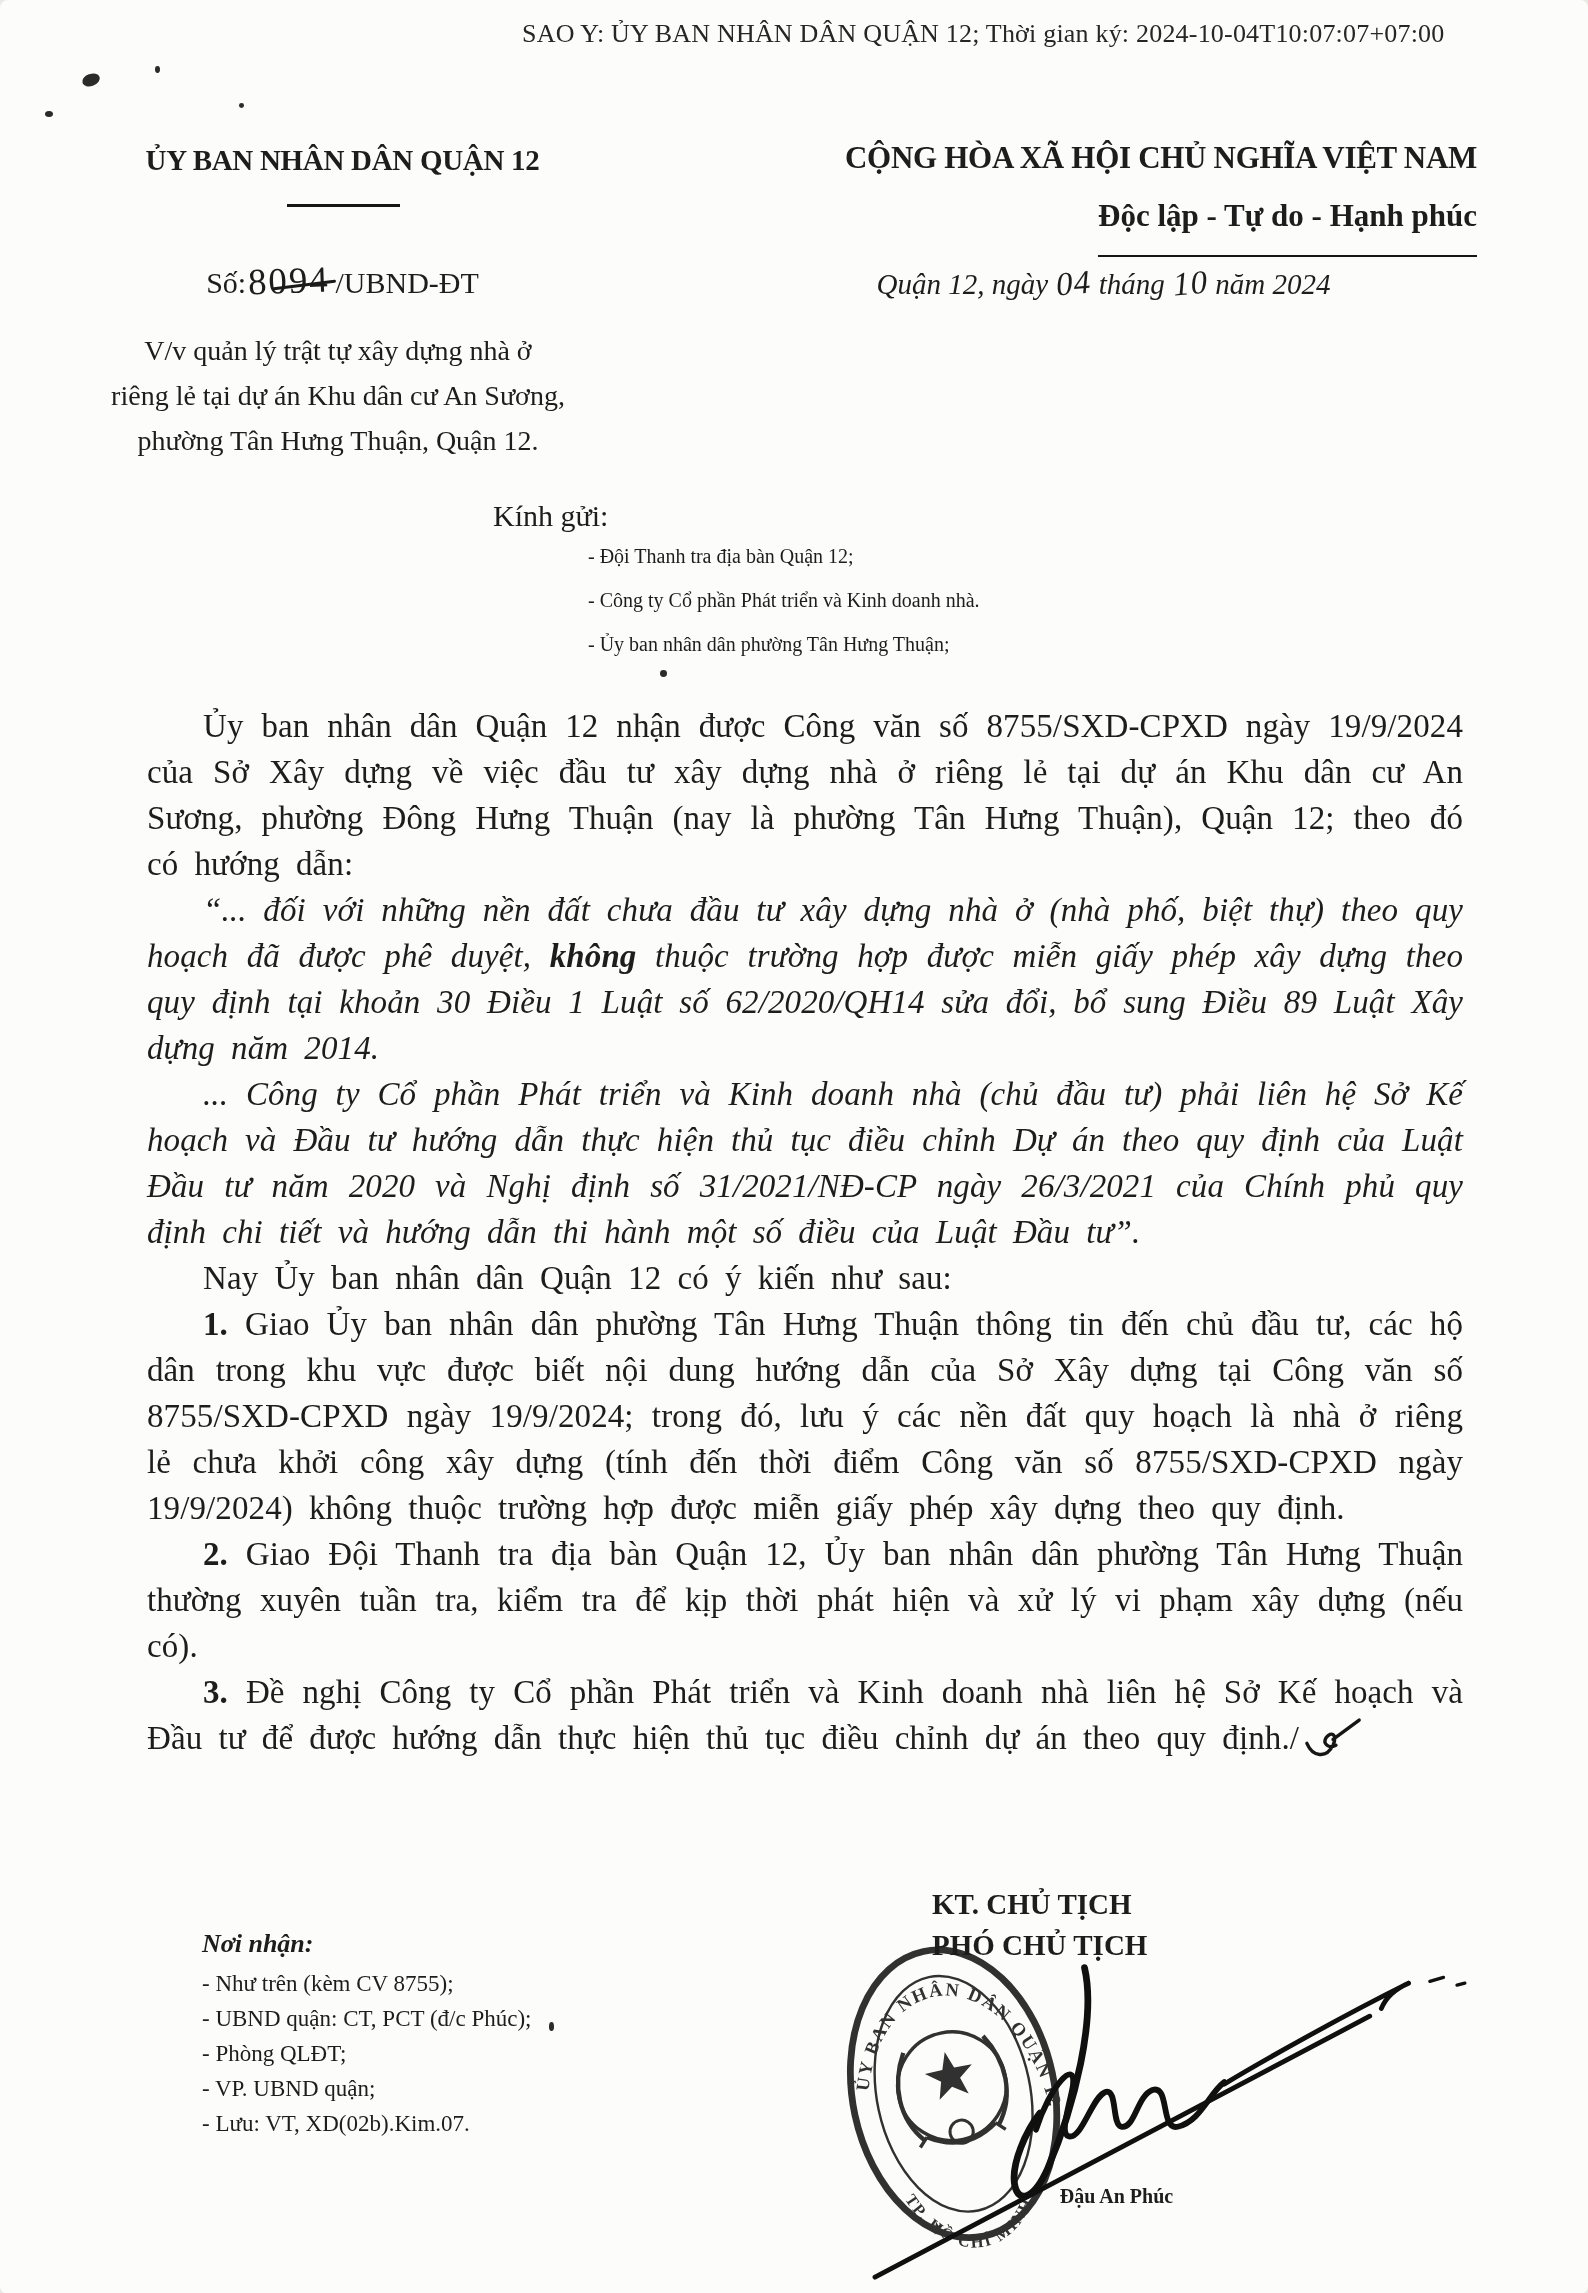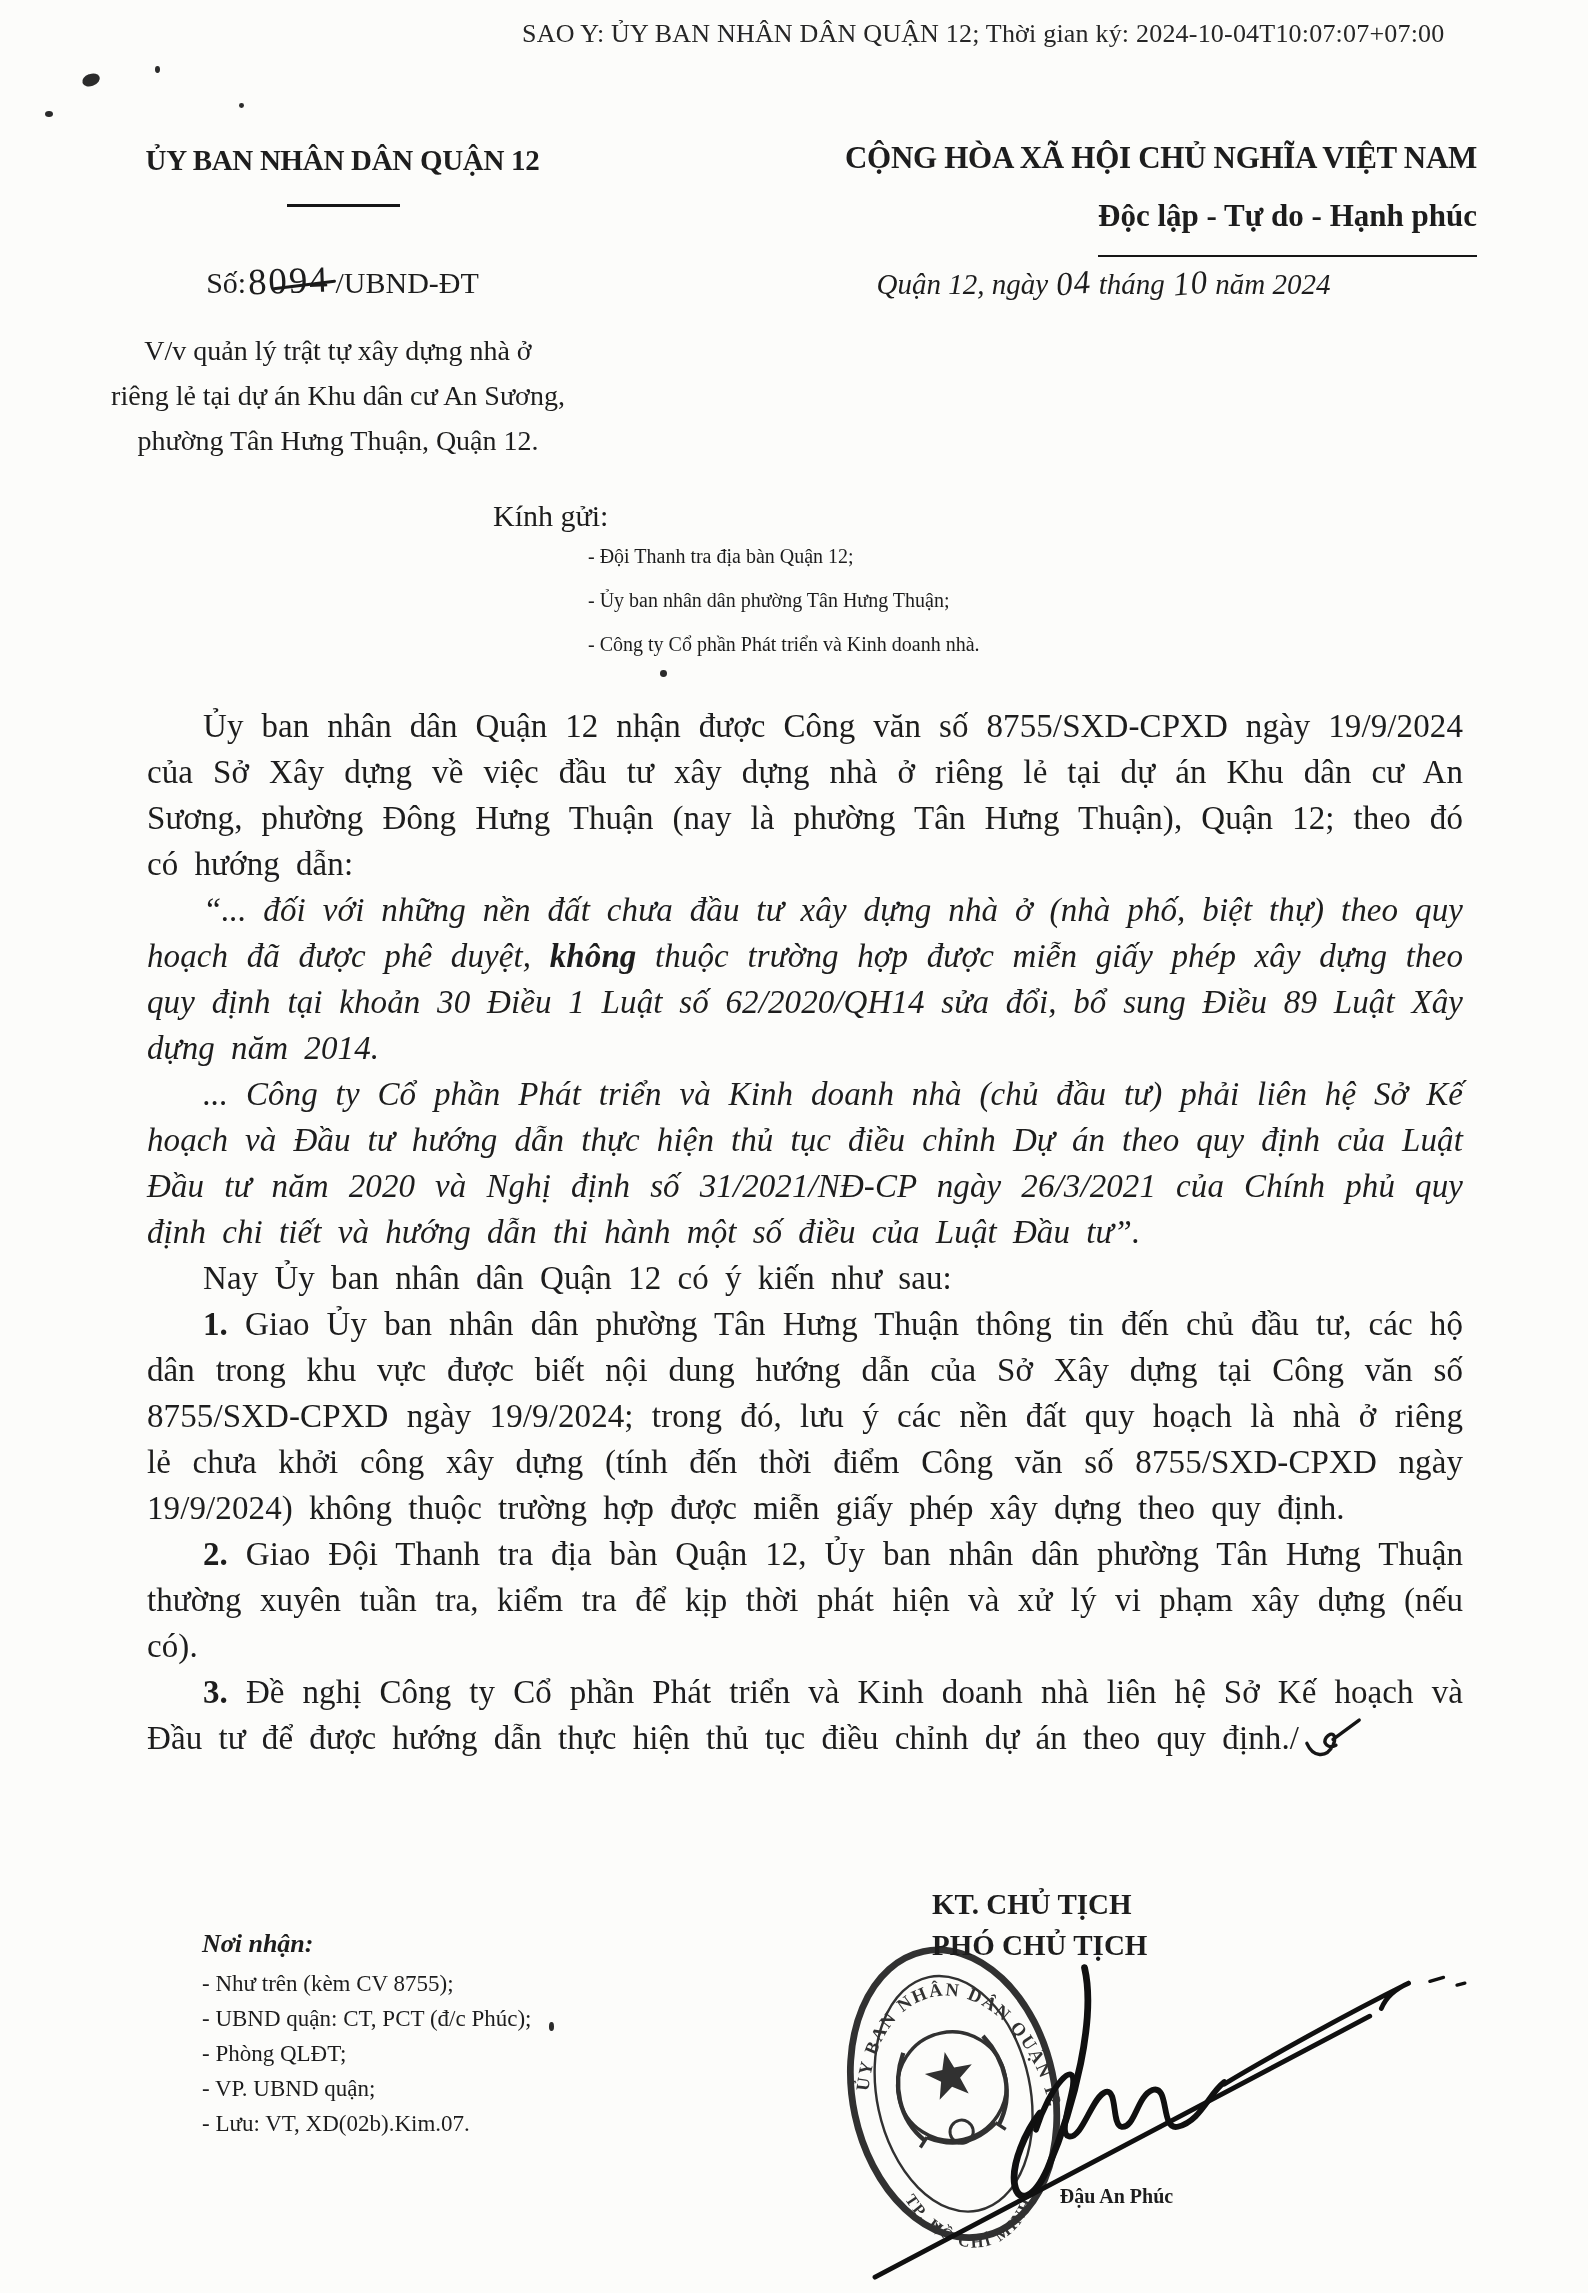--- a/index.html
+++ b/index.html
@@ -1,19 +1,19 @@
 <!DOCTYPE html>
 <html><head>
 <meta charset="utf-8">
 <style>
   html,body{margin:0;padding:0;background:#e9e9e6;}
   .page{
     position:relative; width:1588px; height:2294px; margin:0 auto;
     background:#fcfcfa; overflow:hidden;
-    font-family:"Liberation Serif","DejaVu Serif",serif; color:#1d1d1d;
+    font-family:"Liberation Serif","DejaVu Serif",serif; color:#1d1d1d;border-radius:8px;
   }
   .abs{position:absolute;}
   .cert{
     left:522px; top:19.4px; font-size:26px; white-space:nowrap;
     color:#262626; letter-spacing:0.2px;
   }
   .issuer{left:124px; top:144px; width:437px; text-align:center;
     font-size:29px; font-weight:bold; letter-spacing:-0.3px; white-space:nowrap;}
   .issuer-rule{left:287px; top:204px; width:113px; height:2.9px; background:#161616;}
   .republic{left:730px; top:140px; width:747px; text-align:right;}
@@ -81,22 +81,22 @@
 
   <div class="subject abs">
     <div>V/v quản lý trật tự xây dựng nhà ở</div>
     <div>riêng lẻ tại dự án Khu dân cư An Sương,</div>
     <div>phường Tân Hưng Thuận, Quận 12.</div>
   </div>
 
   <div class="salutation abs">Kính gửi:</div>
   <div class="recipients abs">
     <div>- Đội Thanh tra địa bàn Quận 12;</div>
+    <div>- Công ty Cổ phần Phát triển và Kinh doanh nhà.</div>
     <div>- Ủy ban nhân dân phường Tân Hưng Thuận;</div>
-    <div>- Công ty Cổ phần Phát triển và Kinh doanh nhà.</div>
   </div>
 
   <div class="body abs">
     <p class="para">Ủy ban nhân dân Quận 12 nhận được Công văn số 8755/SXD-CPXD ngày 19/9/2024 của Sở Xây dựng về việc đầu tư xây dựng nhà ở riêng lẻ tại dự án Khu dân cư An Sương, phường Đông Hưng Thuận (nay là phường Tân Hưng Thuận), Quận 12; theo đó có hướng dẫn:</p>
     <p class="para qitalic"><span>“... đối với những nền đất chưa đầu tư xây dựng nhà ở (nhà phố, biệt thự) theo quy hoạch đã được phê duyệt, </span><span class="num">không</span><span> thuộc trường hợp được miễn giấy phép xây dựng theo quy định tại khoản 30 Điều 1 Luật số 62/2020/QH14 sửa đổi, bổ sung Điều 89 Luật Xây dựng năm 2014.</span></p>
     <p class="para qitalic">... Công ty Cổ phần Phát triển và Kinh doanh nhà (chủ đầu tư) phải liên hệ Sở Kế hoạch và Đầu tư hướng dẫn thực hiện thủ tục điều chỉnh Dự án theo quy định của Luật Đầu tư năm 2020 và Nghị định số 31/2021/NĐ-CP ngày 26/3/2021 của Chính phủ quy định chi tiết và hướng dẫn thi hành một số điều của Luật Đầu tư”.</p>
     <p class="para">Nay Ủy ban nhân dân Quận 12 có ý kiến như sau:</p>
     <p class="para"><span class="num">1.</span><span> Giao Ủy ban nhân dân phường Tân Hưng Thuận thông tin đến chủ đầu tư, các hộ dân trong khu vực được biết nội dung hướng dẫn của Sở Xây dựng tại Công văn số 8755/SXD-CPXD ngày 19/9/2024; trong đó, lưu ý các nền đất quy hoạch là nhà ở riêng lẻ chưa khởi công xây dựng (tính đến thời điểm Công văn số 8755/SXD-CPXD ngày 19/9/2024) không thuộc trường hợp được miễn giấy phép xây dựng theo quy định.</span></p>
     <p class="para"><span class="num">2.</span><span> Giao Đội Thanh tra địa bàn Quận 12, Ủy ban nhân dân phường Tân Hưng Thuận thường xuyên tuần tra, kiểm tra để kịp thời phát hiện và xử lý vi phạm xây dựng (nếu có).</span></p>
     <p class="para"><span class="num">3.</span><span> Đề nghị Công ty Cổ phần Phát triển và Kinh doanh nhà liên hệ Sở Kế hoạch và Đầu tư để được hướng dẫn thực hiện thủ tục điều chỉnh dự án theo quy định./</span><svg class="flourish-inline" width="62" height="43" viewBox="0 0 64 44">

